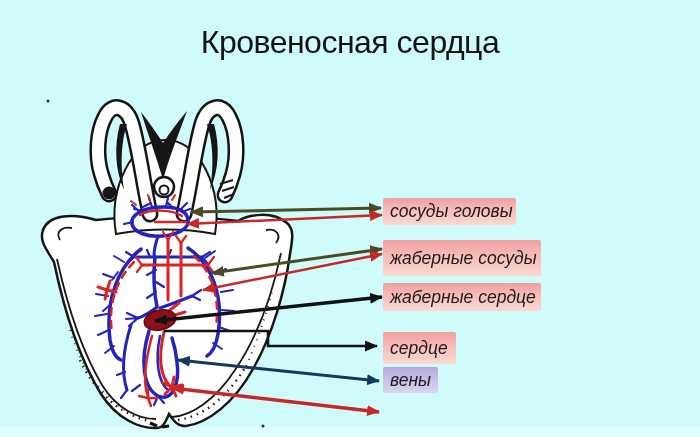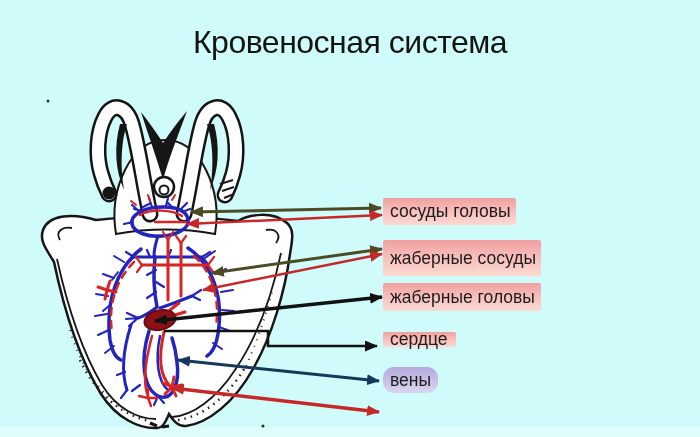--- a/index.html
+++ b/index.html
@@ -11,24 +11,24 @@
   .bottom-strip{position:absolute;left:0;bottom:0;width:700px;height:10px;background:var(--bottom-strip,#e0fdfd);}
   .title{
     position:absolute;left:0;top:24px;width:700px;text-align:center;
     font-size:32px;letter-spacing:-0.5px;color:var(--title-text,#141414);
     font-weight:normal;white-space:nowrap;
   }
   .art{position:absolute;left:0;top:0;width:700px;height:437px;}
   .label-box{
     position:absolute;display:flex;align-items:center;
     border-radius:2px;padding-left:7px;box-sizing:border-box;
-    font-size:17.5px;color:var(--label-text,#1c1c1c);white-space:nowrap;
+    font-size:17.5px;color:var(--label-text,#1c1c1c);white-space:nowrap;font-style:italic;
   }
   .label-box.pink{background:linear-gradient(180deg,var(--pink-box-top,#efa0a0) 0%,var(--pink-box-mid,#f9c2bf) 55%,var(--pink-box-bottom,#fcd9d2) 100%);}
-  .label-box.purple{background:linear-gradient(180deg,var(--purple-box-top,#b5a9dc) 0%,var(--purple-box-bottom,#dad5f1) 100%);border-radius:11px;}
+  .label-box.purple{background:linear-gradient(180deg,var(--purple-box-top,#b5a9dc) 0%,var(--purple-box-bottom,#dad5f1) 100%);}
   .label-box.arteries span{color:var(--arteries-text,#8b1f1f);}
   
   .ink{stroke:var(--outline-ink,#161616);}
   .inkf{fill:var(--outline-ink,#161616);}
   .st-vein{stroke:var(--vein-blue,#2323bd);}
   .st-art{stroke:var(--artery-red,#d92424);}
   .ln-red{stroke:var(--line-red,#c62828);}
   .ln-olive{stroke:var(--line-olive,#4d4b24);}
   .ln-black{stroke:var(--line-black,#121212);}
   .ln-navy{stroke:var(--line-navy,#15395c);}
@@ -36,21 +36,21 @@
   .mk-olive{fill:var(--line-olive,#4d4b24);}
   .mk-black{fill:var(--line-black,#121212);}
   .mk-navy{fill:var(--line-navy,#15395c);}
   .heartf{fill:var(--heart-fill,#8e1016);stroke:#5d0a0f;}
 </style>
 </head>
 <body>
 
 <div class="stage">
   <div class="bottom-strip"></div>
-  <div class="title">Кровеносная система</div>
+  <div class="title">Кровеносная сердца</div>
 
   <svg class="art" viewBox="0 0 700 437">
     <defs>
       <marker id="mkE-olive" markerUnits="userSpaceOnUse" markerWidth="14" markerHeight="11" refX="12" refY="5.5" orient="auto">
           <path class="mk-olive" d="M0,0 L13,5.5 L0,11 Z"></path>
         </marker>
       <marker id="mkS-olive" markerUnits="userSpaceOnUse" markerWidth="14" markerHeight="11" refX="12" refY="5.5" orient="auto-start-reverse">
           <path class="mk-olive" d="M0,0 L13,5.5 L0,11 Z"></path>
         </marker>
       <marker id="mkE-red" markerUnits="userSpaceOnUse" markerWidth="14" markerHeight="11" refX="12" refY="5.5" orient="auto">
@@ -166,21 +166,21 @@
     </g>
   </svg>
 
   <div class="label-box pink" style="left:383px;top:198px;width:133px;height:27px">
     <span>сосуды головы</span>
   </div>
   <div class="label-box pink" style="left:383px;top:240px;width:158px;height:36px">
     <span>жаберные сосуды</span>
   </div>
   <div class="label-box pink" style="left:383px;top:283px;width:158px;height:28px">
-    <span>жаберные головы</span>
+    <span>жаберные сердце</span>
   </div>
-  <div class="label-box pink" style="left:383px;top:332px;width:73px;height:15px">
+  <div class="label-box pink" style="left:383px;top:332px;width:73px;height:32px">
     <span>сердце</span>
   </div>
   <div class="label-box purple" style="left:383px;top:367px;width:55px;height:26px">
     <span>вены</span>
   </div>
 </div>
 
 </body></html>

